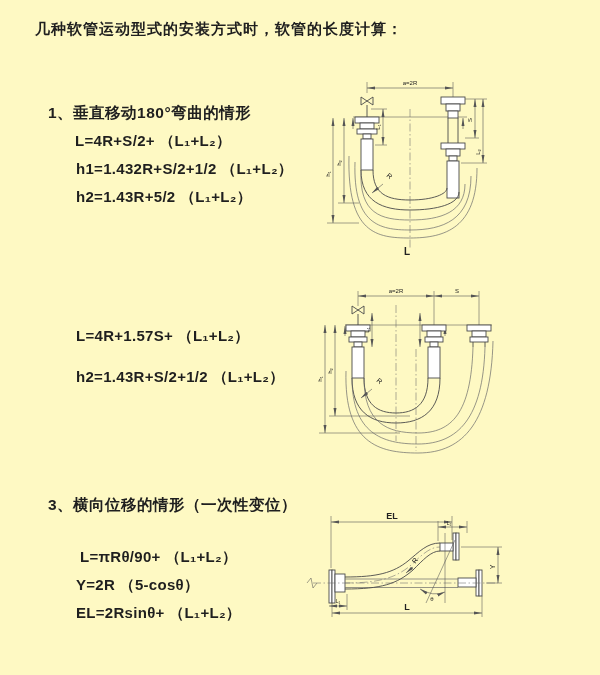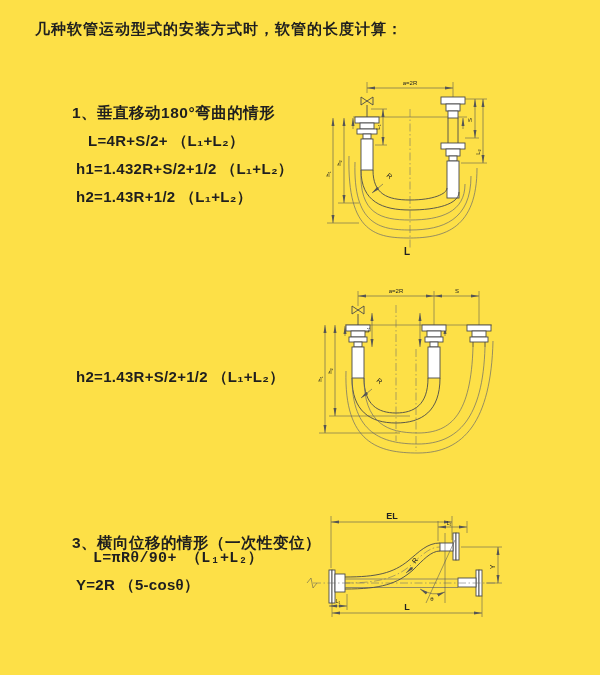--- a/index.html
+++ b/index.html
@@ -1,23 +1,23 @@
 <!DOCTYPE html>
 <html><head>
 <meta charset="utf-8">
 <style>
   html,body{margin:0;padding:0;background:#eaeaea;}
   #page{
-    position:relative;width:600px;height:675px;background:#fde047;
+    position:relative;width:600px;height:675px;background:#fef9c3;
     font-family:"Liberation Sans","DejaVu Sans",sans-serif;
     color:#1f1f1f;overflow:hidden;
   }
   .t{position:absolute;white-space:nowrap;}
   .title{font-size:15px;font-weight:700;letter-spacing:1px;}
-  .heading{font-size:15.5px;font-weight:700;letter-spacing:0.5px;margin-left:24px;}
+  .heading{font-size:15.5px;font-weight:700;letter-spacing:0.5px;}
   .formula{font-size:15px;font-weight:600;letter-spacing:0.3px;}
   svg{position:absolute;overflow:visible;}
   svg text{font-family:"Liberation Sans","DejaVu Sans",sans-serif;fill:#222;}
   .lbl{font-size:6px;}
   .lblm{font-size:7px;}
   .lblL{font-size:10px;font-weight:600;}
   .hose{stroke:#4a4a4a;stroke-width:0.9;fill:none;}
   .hose2{stroke:#6a6a6a;stroke-width:0.7;fill:none;}
   .fit{fill:#ffffff;stroke:#4a4a4a;stroke-width:0.9;}
   .dim{stroke:#555;stroke-width:0.6;fill:none;}
@@ -25,29 +25,31 @@
   .cl{stroke:#6a6a6a;stroke-width:0.55;fill:none;stroke-dasharray:8 2.5 1.5 2.5;}
 </style>
 </head>
 <body>
 
 <div id="page">
 
   <div class="t title" style="left:35px;top:20px;">几种软管运动型式的安装方式时，软管的长度计算：</div>
 
   <div class="t heading" style="left:48px;top:103px;">1、垂直移动180°弯曲的情形</div>
-  <div class="t formula" style="left:88px;top:132px;">L=4R+S/2+ （L₁+L₂）</div>
+  <div class="t formula" style="left:75px;top:132px;">L=4R+S/2+ （L₁+L₂）</div>
   <div class="t formula" style="left:76px;top:160px;">h1=1.432R+S/2+1/2 （L₁+L₂）</div>
-  <div class="t formula" style="left:76px;top:188px;">h2=1.43R+1/2 （L₁+L₂）</div>
-
+  <div class="t formula" style="left:76px;top:188px;">h2=1.43R+5/2 （L₁+L₂）</div>
+
+  <div class="t formula" style="left:76px;top:327px;">L=4R+1.57S+ （L₁+L₂）</div>
   <div class="t formula" style="left:76px;top:368px;">h2=1.43R+S/2+1/2 （L₁+L₂）</div>
 
-  <div class="t heading" style="left:48px;top:533px;">3、横向位移的情形（一次性变位）</div>
-  <div class="t formula" style="left:93px;top:548px;font-family:Liberation Mono, monospace;">L=πRθ/90+ （L₁+L₂）</div>
+  <div class="t heading" style="left:48px;top:495px;">3、横向位移的情形（一次性变位）</div>
+  <div class="t formula" style="left:80px;top:548px;">L=πRθ/90+ （L₁+L₂）</div>
   <div class="t formula" style="left:76px;top:576px;">Y=2R （5-cosθ）</div>
+  <div class="t formula" style="left:76px;top:604px;">EL=2Rsinθ+ （L₁+L₂）</div>
 
   <svg style="left:315px;top:66px;" width="185" height="195" viewBox="0 0 185 195">
     <defs>
       <marker id="d1arr" viewBox="0 0 8 4" markerWidth="8" markerHeight="4" refX="8" refY="2" orient="auto-start-reverse" markerUnits="userSpaceOnUse">
         <path d="M0,0.5 L8,2 L0,3.5 Z" fill="#555"></path>
       </marker>
       <pattern id="d1hat" width="4" height="4" patternUnits="userSpaceOnUse">
         <path d="M0,0 L4,4 M4,0 L0,4" stroke="#5a5a5a" stroke-width="0.6"></path>
       </pattern>
     </defs>

